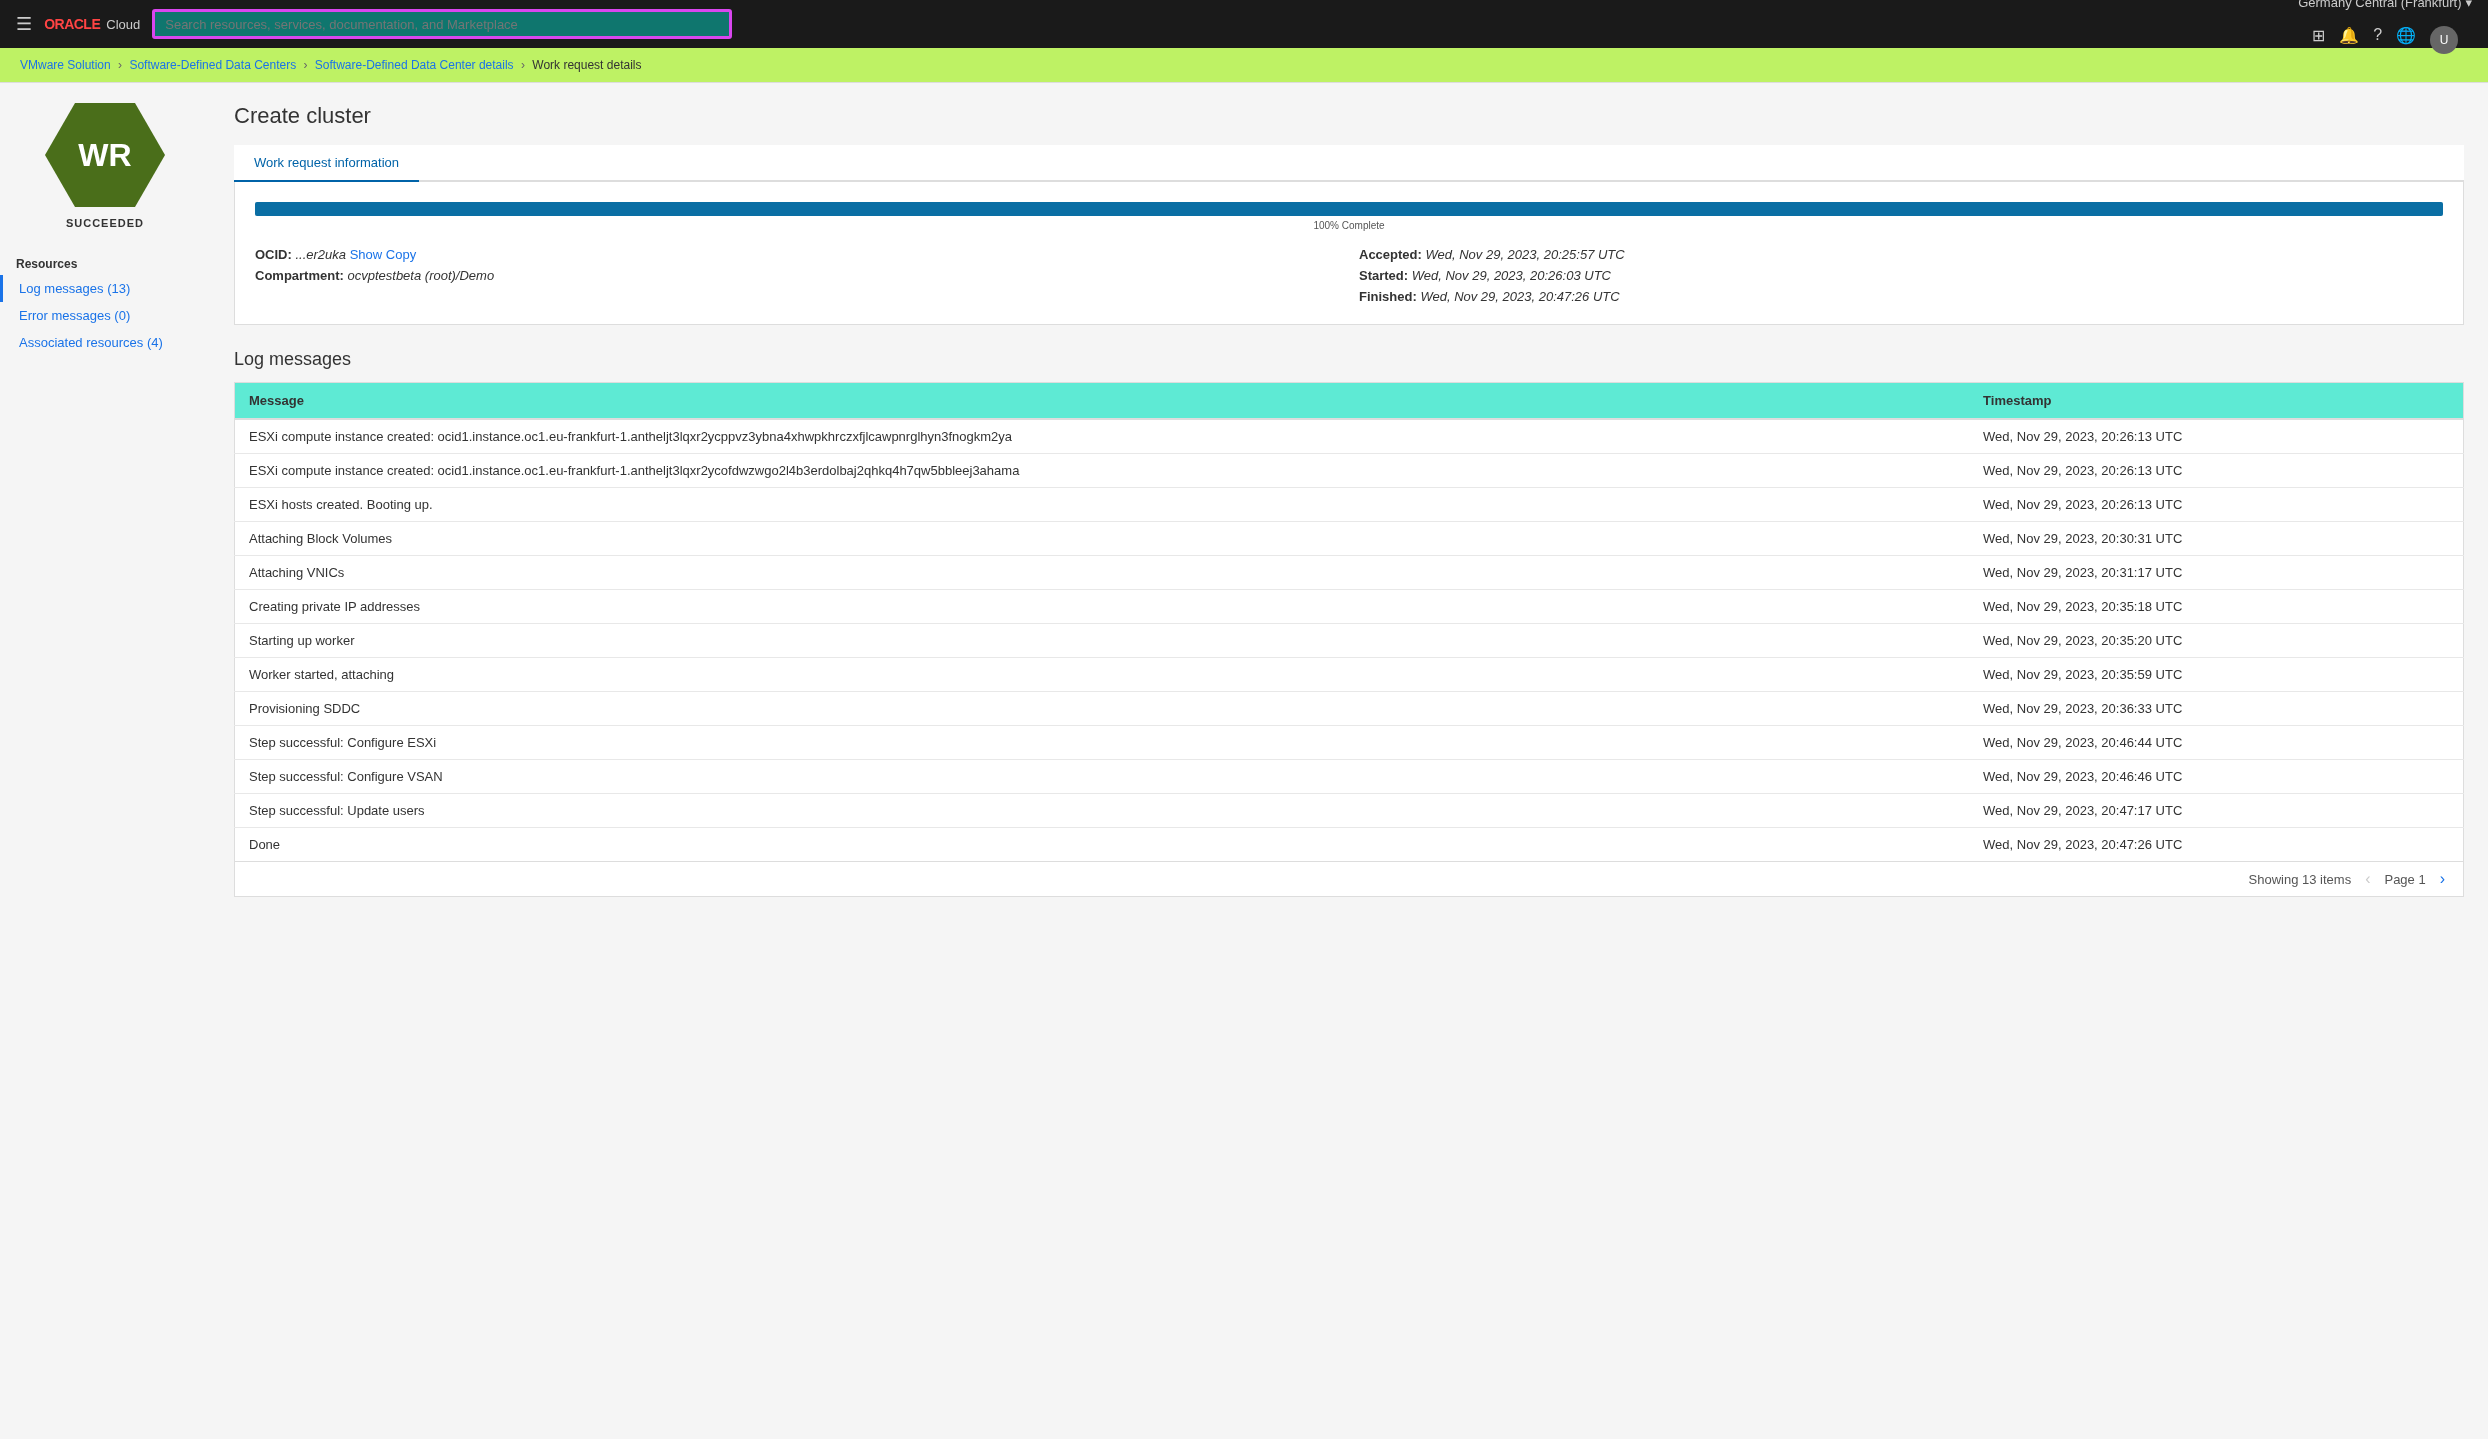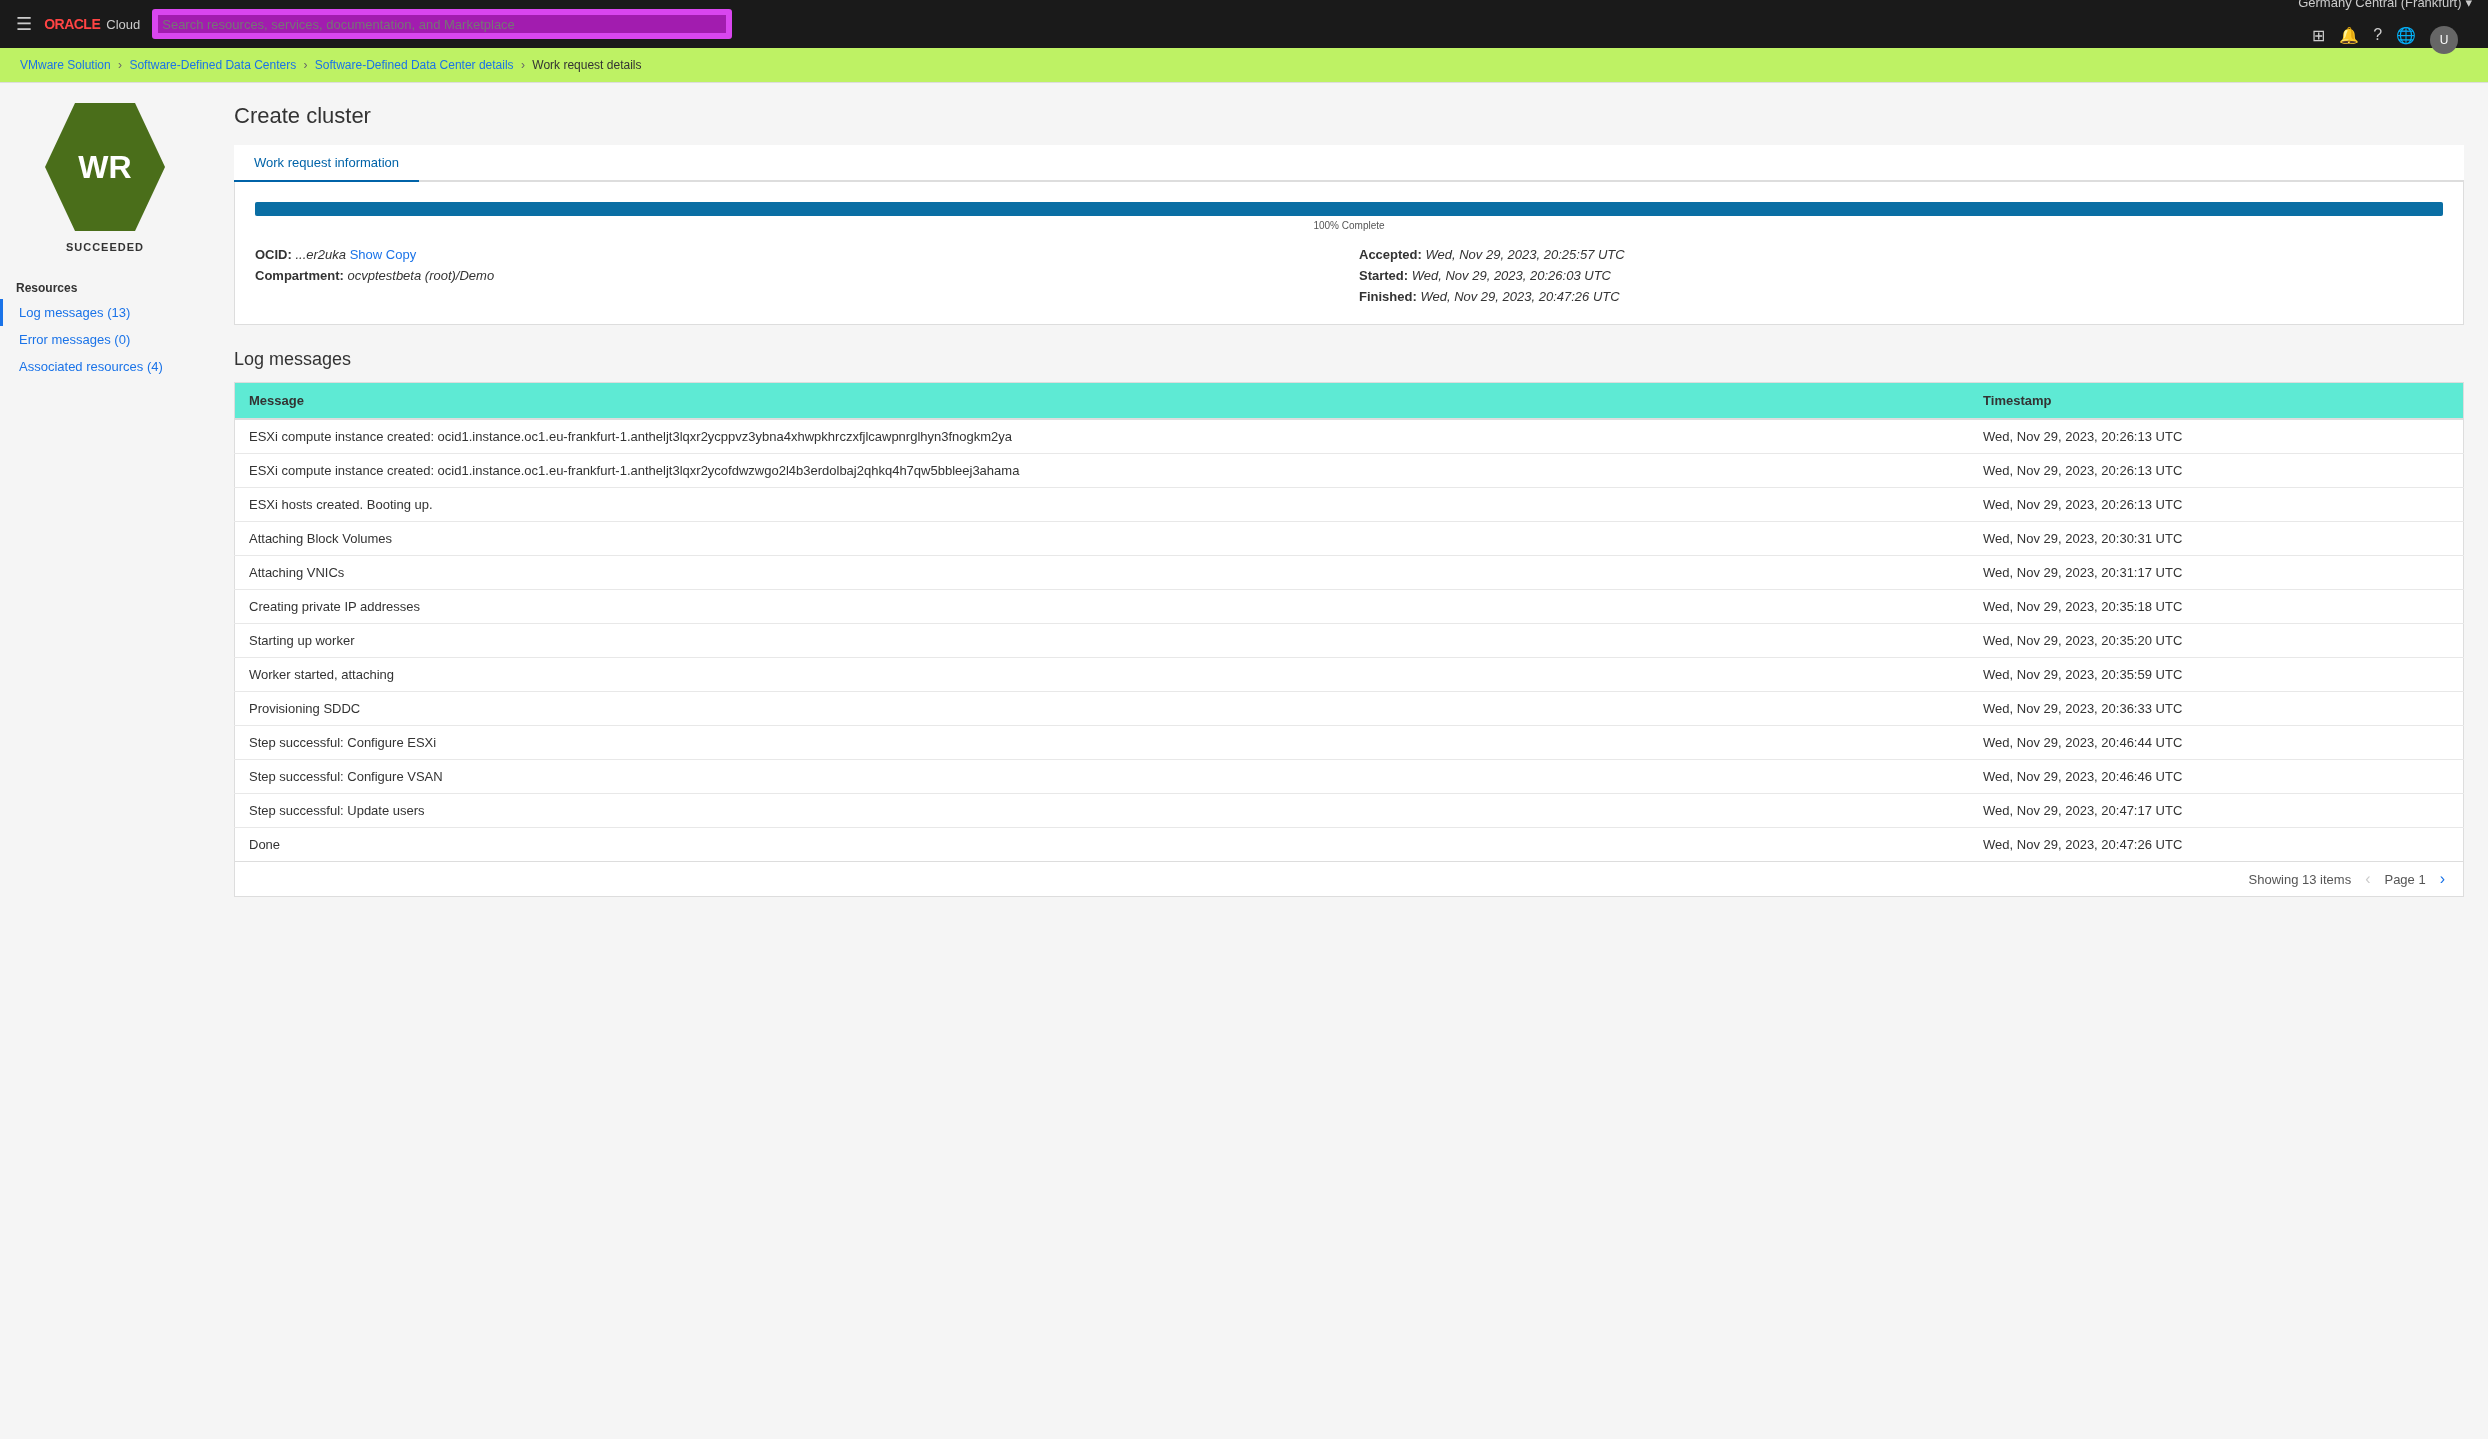--- a/index.html
+++ b/index.html
@@ -13,25 +13,25 @@
       align-items: center;
       padding: 0 16px;
       gap: 12px;
     }
     .hamburger { color: #ccc; font-size: 18px; cursor: pointer; }
     .oracle-logo { display: flex; align-items: center; gap: 6px; }
     .oracle-logo-text { color: #f44; font-weight: bold; font-size: 14px; letter-spacing: -0.5px; }
     .oracle-cloud-text { color: #ccc; font-size: 13px; }
     .search-bar {
       flex: 1; max-width: 580px;
-      background: #a21caf;
-      border: 6px solid #d946ef;
+      background: #0f766e;
+      border: 3px solid #d946ef;
       border-radius: 3px;
       height: 30px;
-      padding: 0 4px;
+      padding: 0 10px;
       color: #ccc;
       font-size: 13px;
       outline: none;
     }
     .nav-right { margin-left: auto; display: flex; align-items: center; gap: 16px; color: #ccc; font-size: 13px; flex-direction: column; }
     .region-selector { display: flex; align-items: center; gap: 4px; cursor: pointer; color: #ccc; }
     .nav-icons { display: flex; gap: 14px; }
     .nav-icon { color: #ccc; cursor: pointer; font-size: 16px; }
     .avatar { width: 28px; height: 28px; background: #666; border-radius: 50%; display: flex; align-items: center; justify-content: center; color: #fff; font-size: 12px; cursor: pointer; }
 
@@ -41,21 +41,21 @@
     .breadcrumb .sep { margin: 0 4px; color: #666; }
     .breadcrumb .current { color: #333; }
 
     
     .main-layout { display: flex; min-height: calc(100vh - 48px - 33px); }
 
     
     .sidebar { width: 210px; padding: 20px 0; background: #f5f5f5; flex-shrink: 0; }
     .sidebar-icon-area { display: flex; flex-direction: column; align-items: center; padding: 0 16px 20px; }
     .hex-badge {
-      width: 120px; height: 128px;
+      width: 120px; height: 104px;
       background: #4a6e1a;
       clip-path: polygon(25% 0%, 75% 0%, 100% 50%, 75% 100%, 25% 100%, 0% 50%);
       display: flex; align-items: center; justify-content: center;
       color: #fff; font-size: 32px; font-weight: bold;
     }
     .status-label { margin-top: 10px; font-size: 11px; font-weight: 600; color: #333; letter-spacing: 1px; }
 
     .sidebar-section-label { font-size: 12px; font-weight: 600; color: #333; padding: 8px 16px 4px; }
     .sidebar-nav-item {
       padding: 6px 16px;

